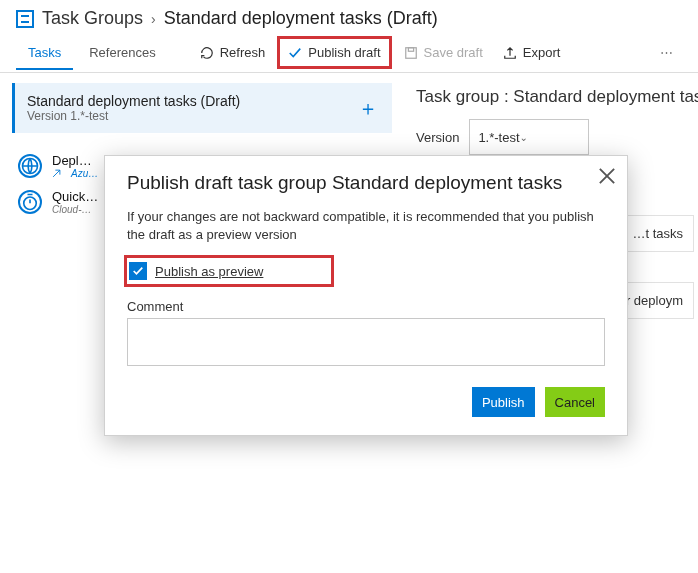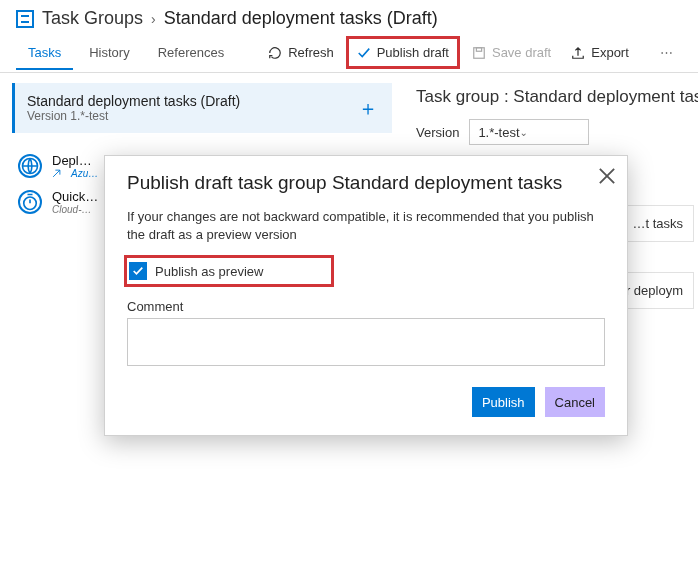--- a/index.html
+++ b/index.html
@@ -112,21 +112,21 @@
     border-left: none;
     overflow:hidden;
   }
   .right-title {
     font-size: 17px; color:#333; white-space:nowrap;
     margin-bottom: 12px;
   }
   .field-row { display:flex; align-items:center; gap:10px; }
   .field-row label { font-size:13px; color:#333; }
   .dropdown {
-    border:1px solid #c8c8c8; height:26px; width:120px;
+    border:1px solid #c8c8c8; height:36px; width:120px;
     display:flex; align-items:center; justify-content:flex-start;
     padding:0 22px 0 8px; font-size:13px; background:#fff; cursor:pointer;
   }
   .dropdown .chev-dn { font-size:10px;color:#666;}
   .hline-box {
     border:1px solid #e1e1e1;
     padding: 10px 10px;
     margin-bottom: 10px;
     white-space: nowrap;
     overflow: hidden;
@@ -151,55 +151,55 @@
   }
   .modal h2 {
     font-size:19px; font-weight:400; color:#222;
     margin:0 22px 12px 0; line-height:1.35;
   }
   .modal p { font-size:13px; color:#333; line-height:1.45; margin:0 0 12px; }
   .check-row {
     display:inline-flex; align-items:center; gap:8px;
     padding: 4px 6px 4px 2px;
     margin: -2px 0 12px -3px;
+    text-decoration: underline;
   }
   .check-row.highlighted { border:3px solid #d13438; padding:4px 68px 4px 2px; }
   .checkbox {
     width:18px;height:18px;background:#0078d4;
     display:flex;align-items:center;justify-content:center;color:#fff;
   }
   .checkbox svg{width:12px;height:12px;}
   .comment-label { font-size:13px; color:#333; display:block; margin-bottom:4px;}
   .comment-box {
     width:100%; height:48px; border:1px solid #c8c8c8; resize:none;
     font: inherit;
     padding: 4px 6px;
   }
   .modal-buttons {
     display:flex; justify-content:flex-end; gap:10px; margin-top:18px;
   }
   .btn {
     height:30px; padding:0 10px; font-size:13px; border:none; cursor:pointer;
   }
   .btn.primary { background:#0078d4; color:#fff; }
-  .btn.secondary { background:#c4b5fd; color:#222; }
+  .btn.secondary { background:#84cc16; color:#222; }
 </style>
 </head>
 <body>
 
 <div class="breadcrumb">
   <span class="tg-icon"></span>
   <a href="#" class="link">Task Groups</a>
   <span class="chev">›</span>
   <span class="current">Standard deployment tasks (Draft)</span>
 </div>
 
 <div class="toolbar">
   <div class="tab selected">Tasks</div>
-  <div class="tab">History</div>
   <div class="tab">References</div>
   <div class="spacer-small"></div>
   <div class="action">
     <svg viewBox="0 0 16 16" fill="none" stroke="#333" stroke-width="1.4">
         <path d="M2 8a6 6 0 1 1 2 4.47"></path>
         <path d="M2 14v-3h3"></path>
       </svg>
     <span>Refresh</span>
   </div>
   <div class="action highlight-box">

